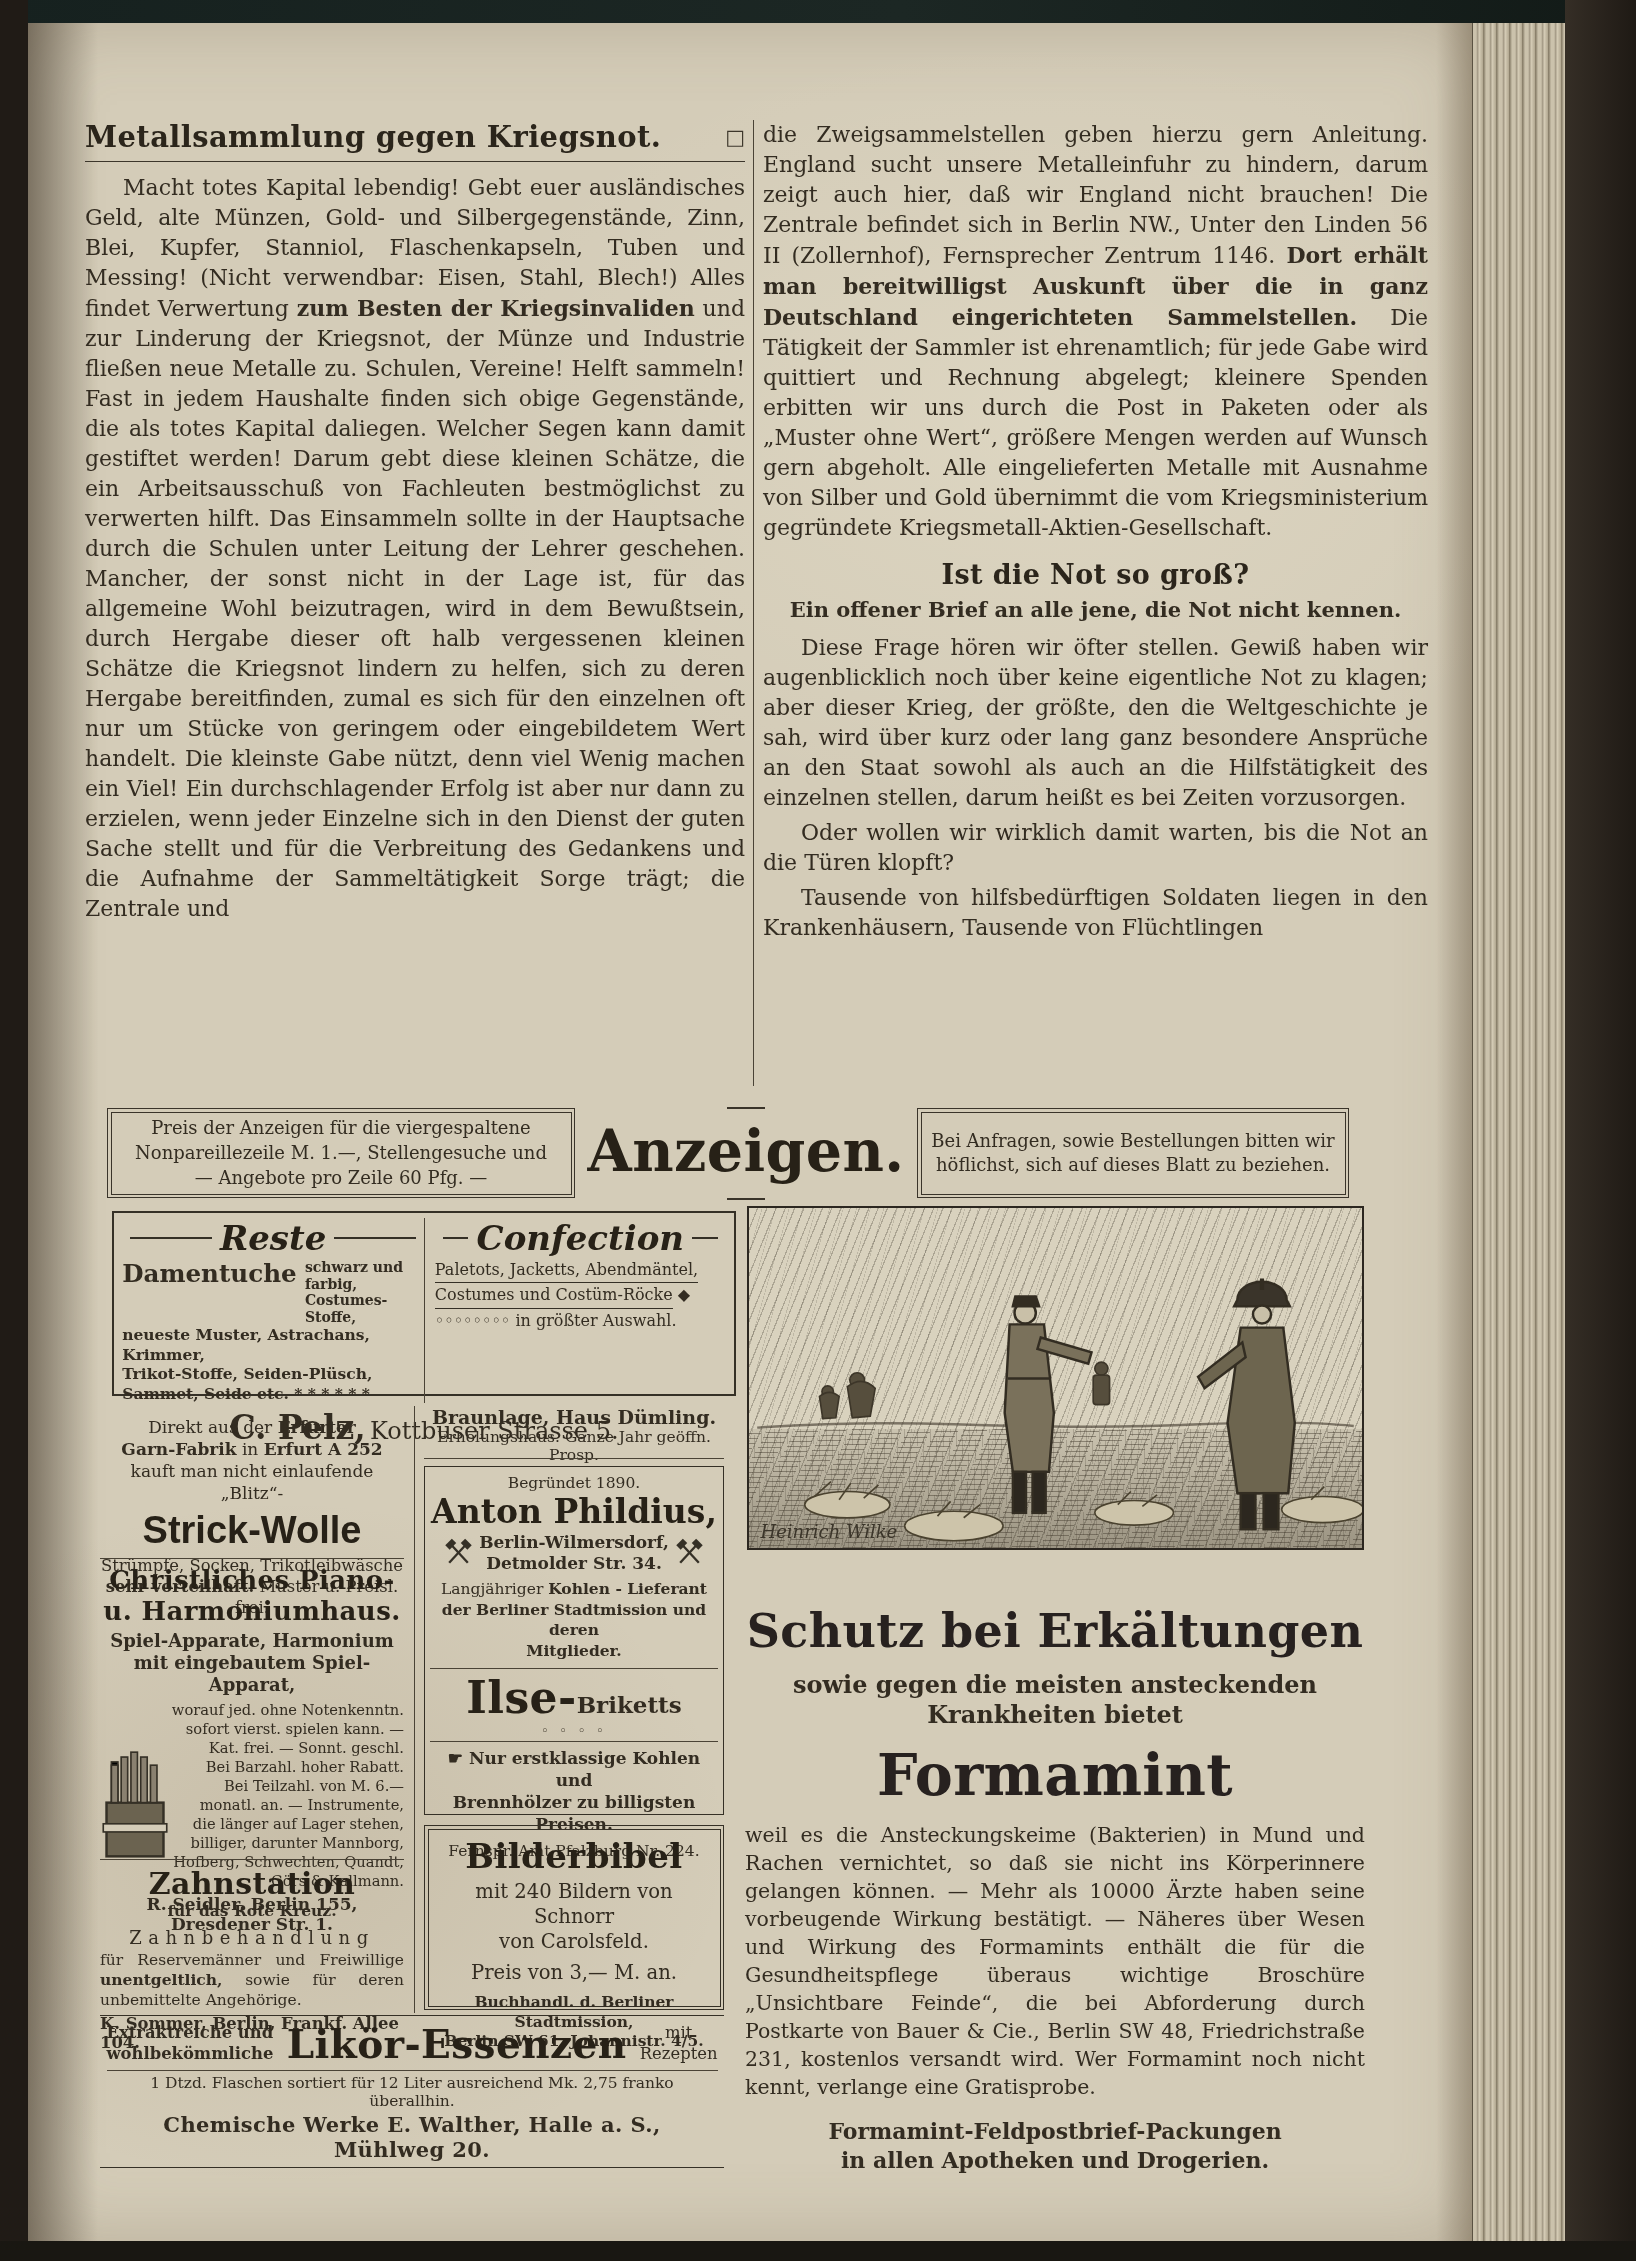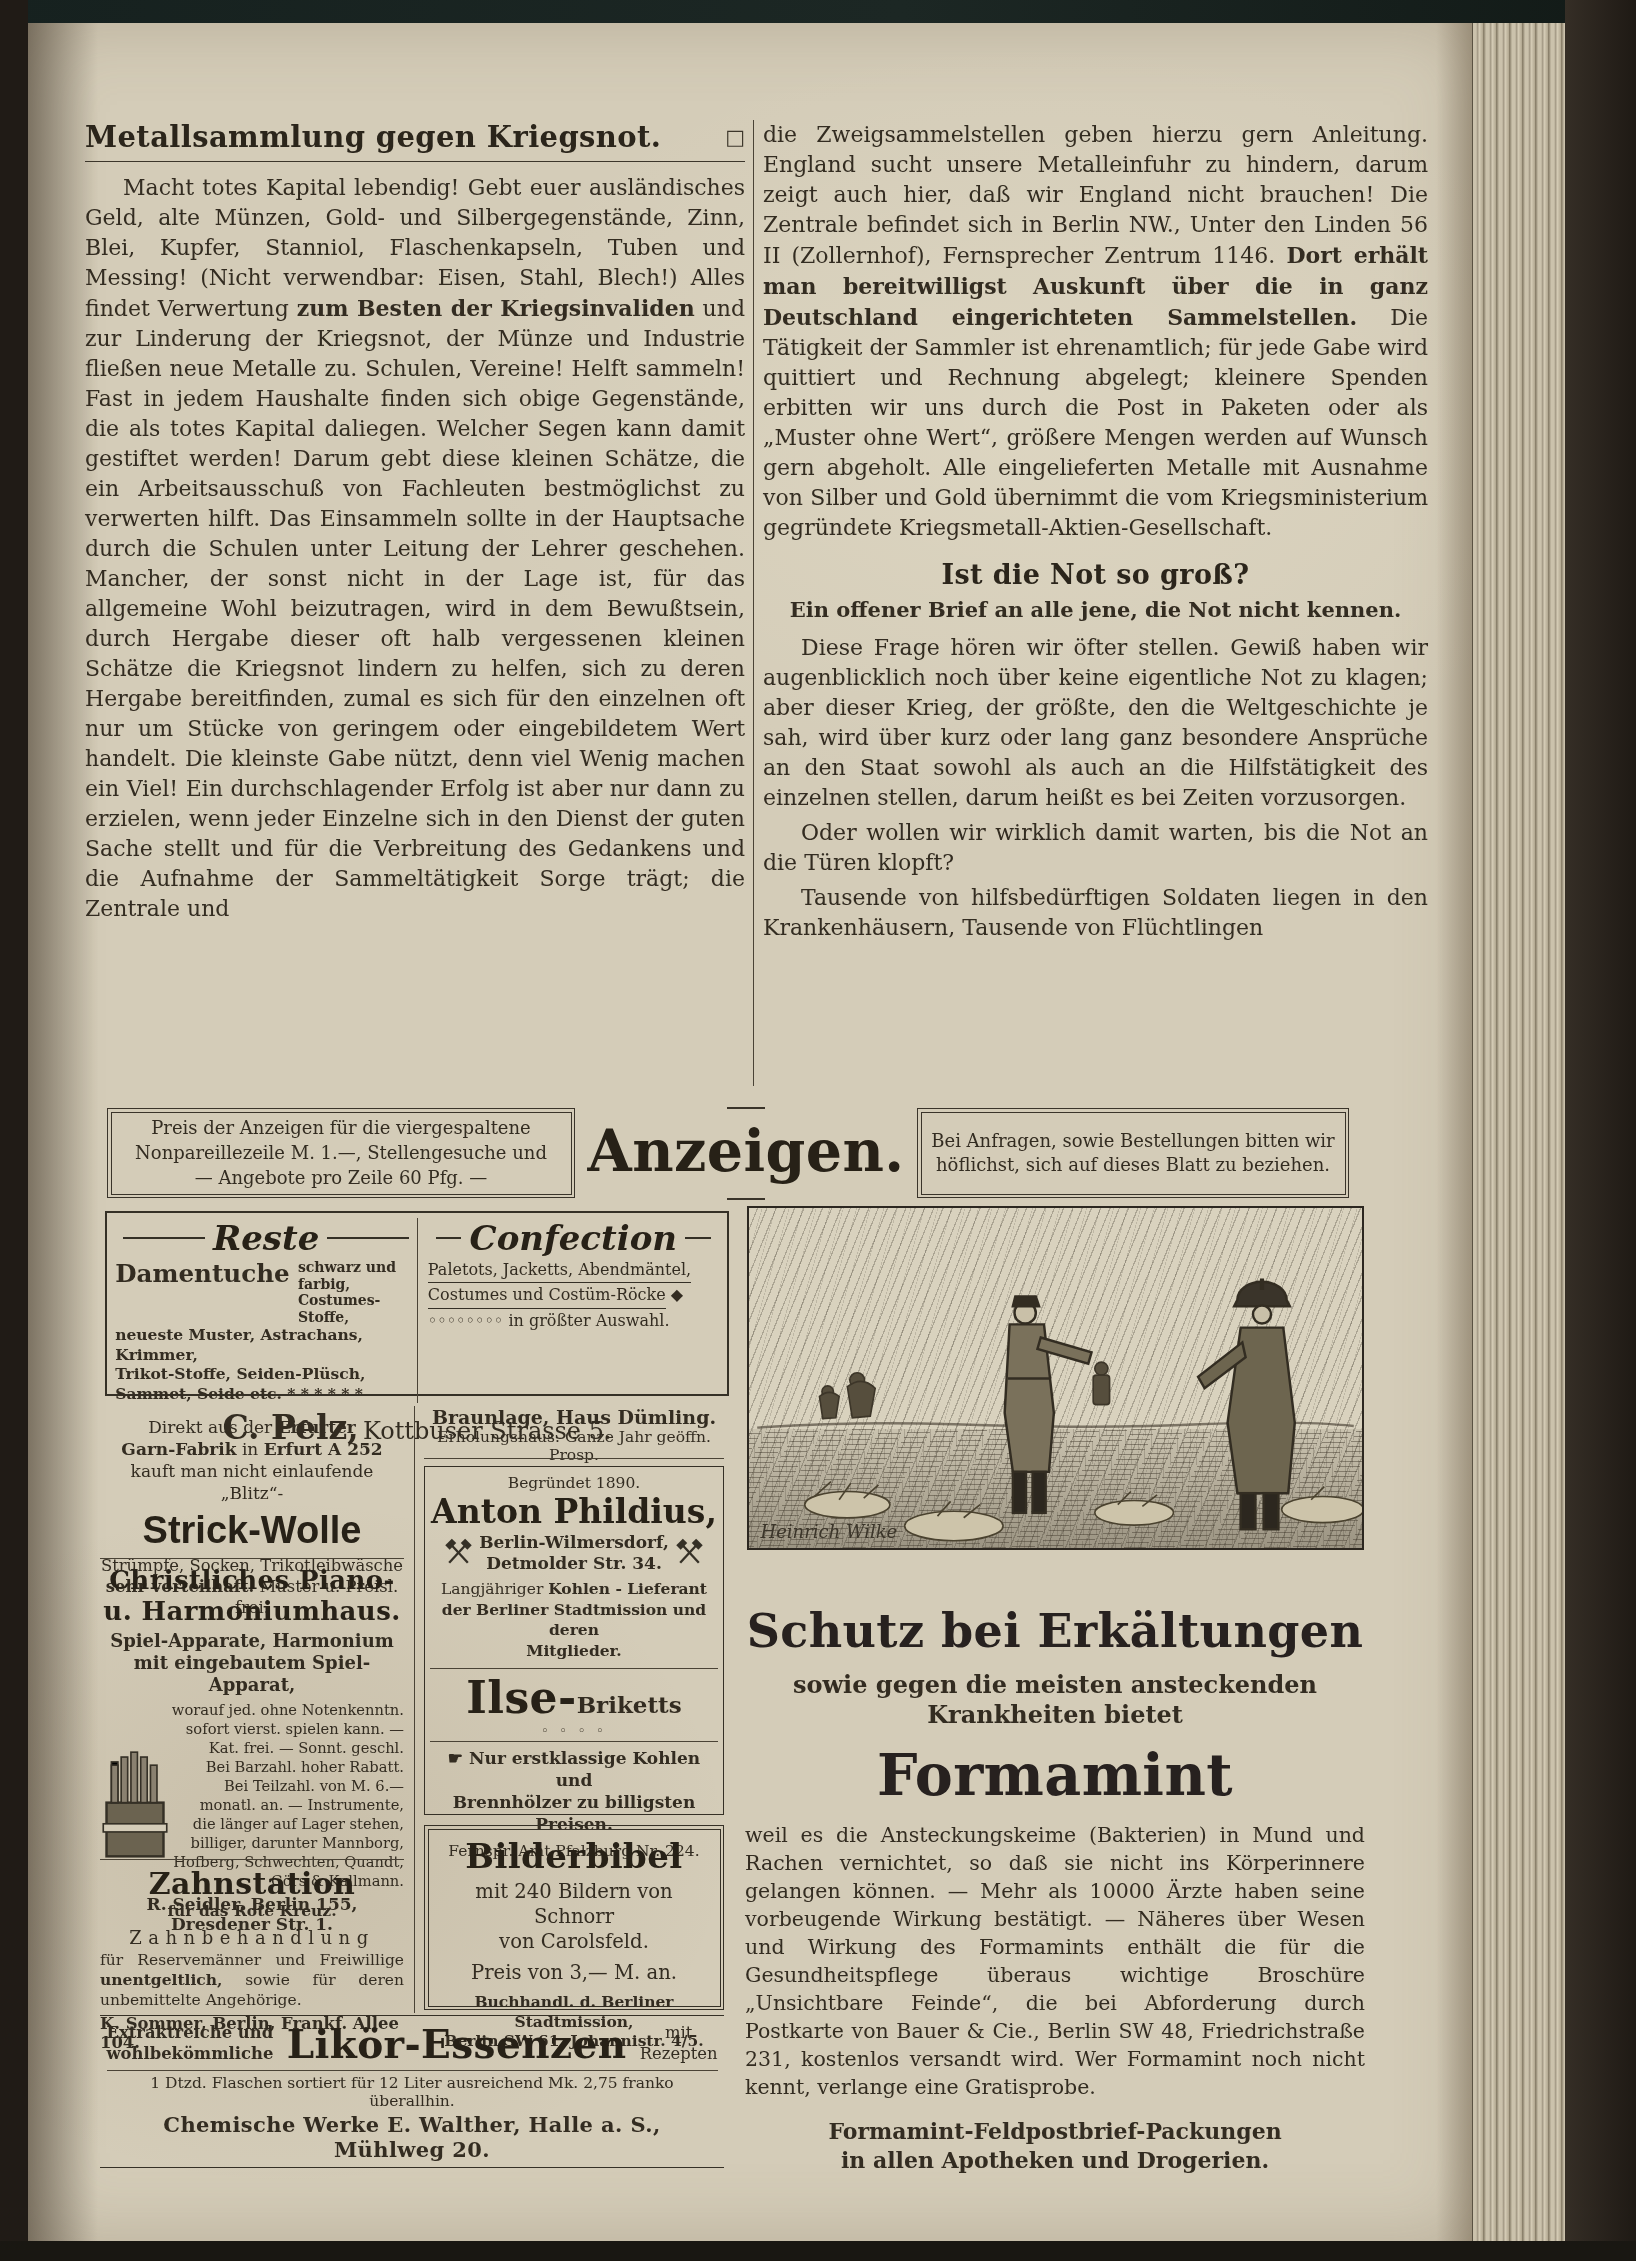--- a/index.html
+++ b/index.html
@@ -44,21 +44,21 @@
   .dbl-in{border:0.8px solid #3a342a;height:100%;display:flex;flex-direction:column;justify-content:center;text-align:center;padding:3.3px 6.5px;}
   .anz-left{position:absolute;left:0;top:3.3px;width:468px;height:90px;}
   .anz-right{position:absolute;right:0;top:3.3px;width:432px;height:90px;}
   .anz-note{font-size:18px;line-height:24.6px;}
   .anz-title{position:absolute;left:468px;top:0;width:342px;height:97px;text-align:center;font-size:57px;line-height:92px;color:#272117;}
   .anz-title::before,.anz-title::after{content:'';position:absolute;left:50%;transform:translateX(-50%);width:38px;height:2.5px;background:#3a342a;}
   .anz-title::before{top:1.6px;} .anz-title::after{bottom:1.6px;}
 
   .ads{position:absolute;left:72px;top:1188px;width:1265px;height:949px;}
 
-  .pelz{position:absolute;left:5px;top:0;width:624px;height:185px;border:2.5px solid #353026;padding:4.9px 8.2px 3.3px;}
+  .pelz{position:absolute;left:12px;top:0;width:624px;height:185px;border:2.5px solid #353026;padding:4.9px 8.2px 3.3px;}
   .pelz-grid{display:grid;grid-template-columns:1fr 1fr;}
   .pelz-cell-r{border-left:0.8px solid #4a4336;padding-left:9.8px;}
   .dashline{display:flex;align-items:center;font-style:italic;font-size:34px;font-weight:bold;color:#272117;}
   .dashline::before,.dashline::after{content:'';flex:1;height:2.5px;background:#353026;margin:0 8.2px;}
   .pelz-prod-row{display:flex;align-items:flex-start;gap:8.2px;margin-top:1.6px;}
   .pelz-prod{font-size:24.6px;font-weight:bold;}
   .pelz-sub{font-size:14px;line-height:16.4px;font-weight:bold;}
   .pelz-small{font-size:15.5px;line-height:19.6px;font-weight:bold;}
   .pelz-right-line{font-size:16px;line-height:24.6px;font-weight:normal;}
   .boxed-line{border-bottom:1.6px solid #353026;display:inline-block;}

